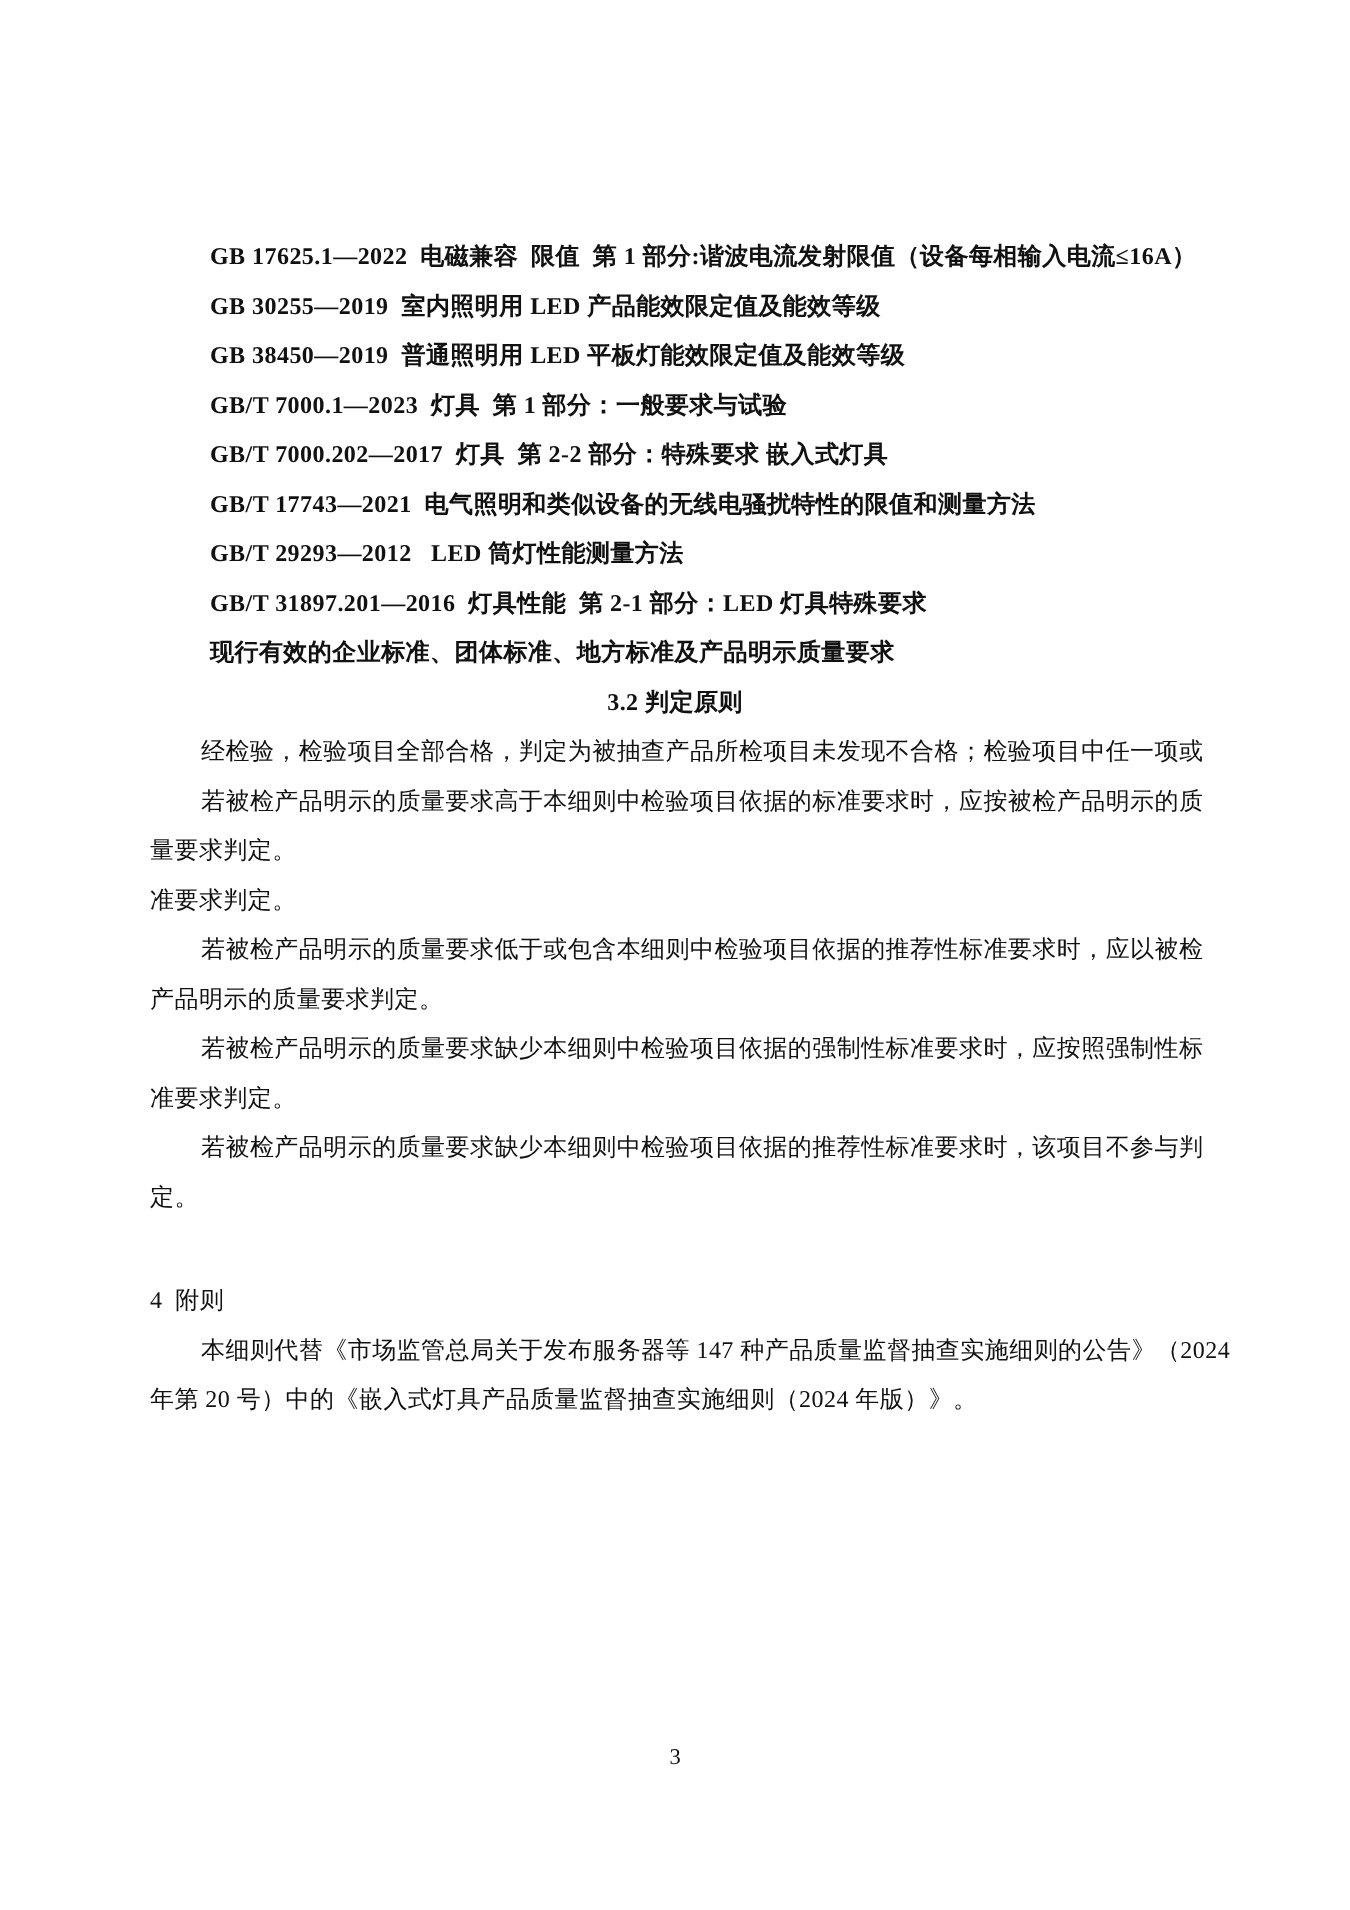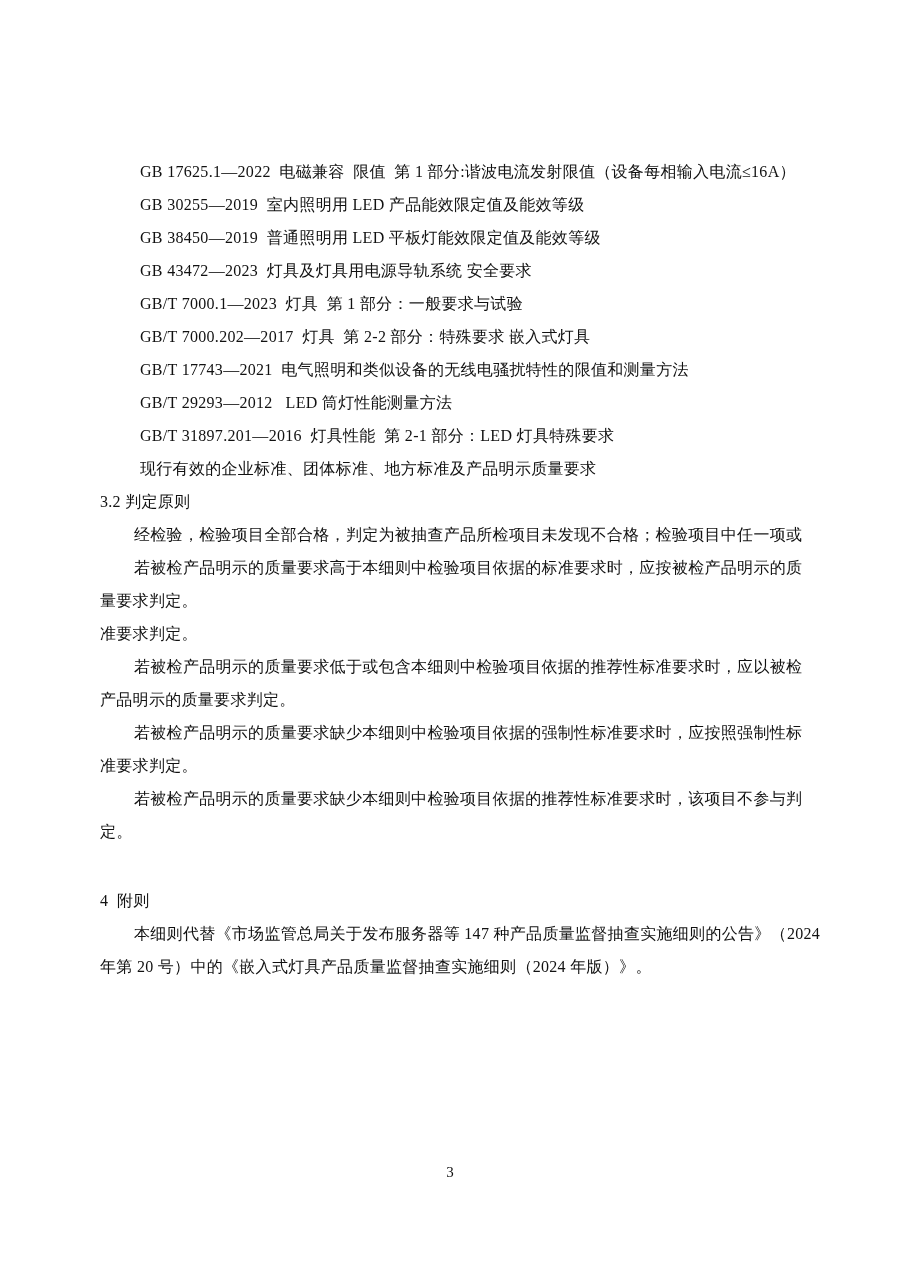--- a/index.html
+++ b/index.html
@@ -20,23 +20,23 @@
     left: 100px;
     top: 155px;
     width: 700px;
   }
   .line {
     font-size: 16px;
     line-height: 33px;
     white-space: pre;
     letter-spacing: 0.3px;
   }
-  .ind { padding-left: 40px; }      
+  .ind { padding-left: 40px; font-weight: bold; }      
   .ind2 { padding-left: 34px; }     
-  .heading { font-weight: normal; }
+  .heading { font-weight: bold; text-align: center; }
   .heading-bold { font-weight: normal; }
   .sec4-gap { margin-top: 36px; }
   .footer {
     position: absolute;
     top: 1156px;
     left: 0;
     width: 900px;
     text-align: center;
     font-size: 15px;
     line-height: 33px;
@@ -44,21 +44,20 @@
 </style>
 </head>
 <body>
 
 <div class="page">
   <div class="content">
 
     <div class="line ind">GB 17625.1—2022  电磁兼容  限值  第 1 部分:谐波电流发射限值（设备每相输入电流≤16A）</div>
     <div class="line ind">GB 30255—2019  室内照明用 LED 产品能效限定值及能效等级</div>
     <div class="line ind">GB 38450—2019  普通照明用 LED 平板灯能效限定值及能效等级</div>
-    <div class="line ind">GB 43472—2023  灯具及灯具用电源导轨系统 安全要求</div>
     <div class="line ind">GB/T 7000.1—2023  灯具  第 1 部分：一般要求与试验</div>
     <div class="line ind">GB/T 7000.202—2017  灯具  第 2-2 部分：特殊要求 嵌入式灯具</div>
     <div class="line ind">GB/T 17743—2021  电气照明和类似设备的无线电骚扰特性的限值和测量方法</div>
     <div class="line ind">GB/T 29293—2012   LED 筒灯性能测量方法</div>
     <div class="line ind">GB/T 31897.201—2016  灯具性能  第 2-1 部分：LED 灯具特殊要求</div>
     <div class="line ind">现行有效的企业标准、团体标准、地方标准及产品明示质量要求</div>
 
     <div class="line heading">3.2 判定原则</div>
 
     <div class="line ind2">经检验，检验项目全部合格，判定为被抽查产品所检项目未发现不合格；检验项目中任一项或</div>

